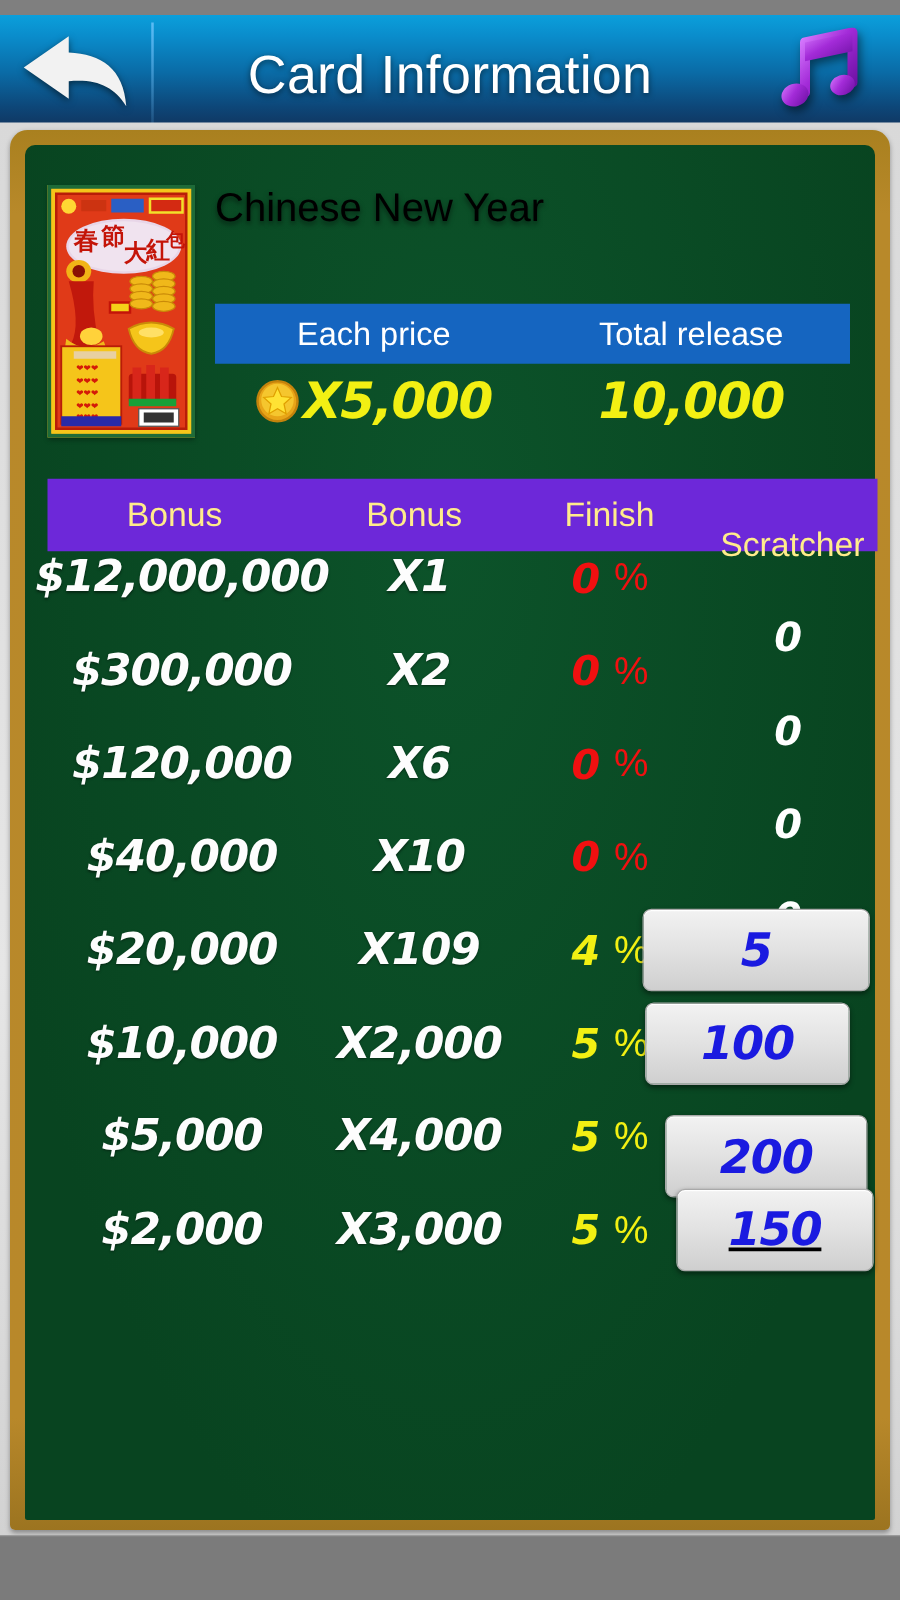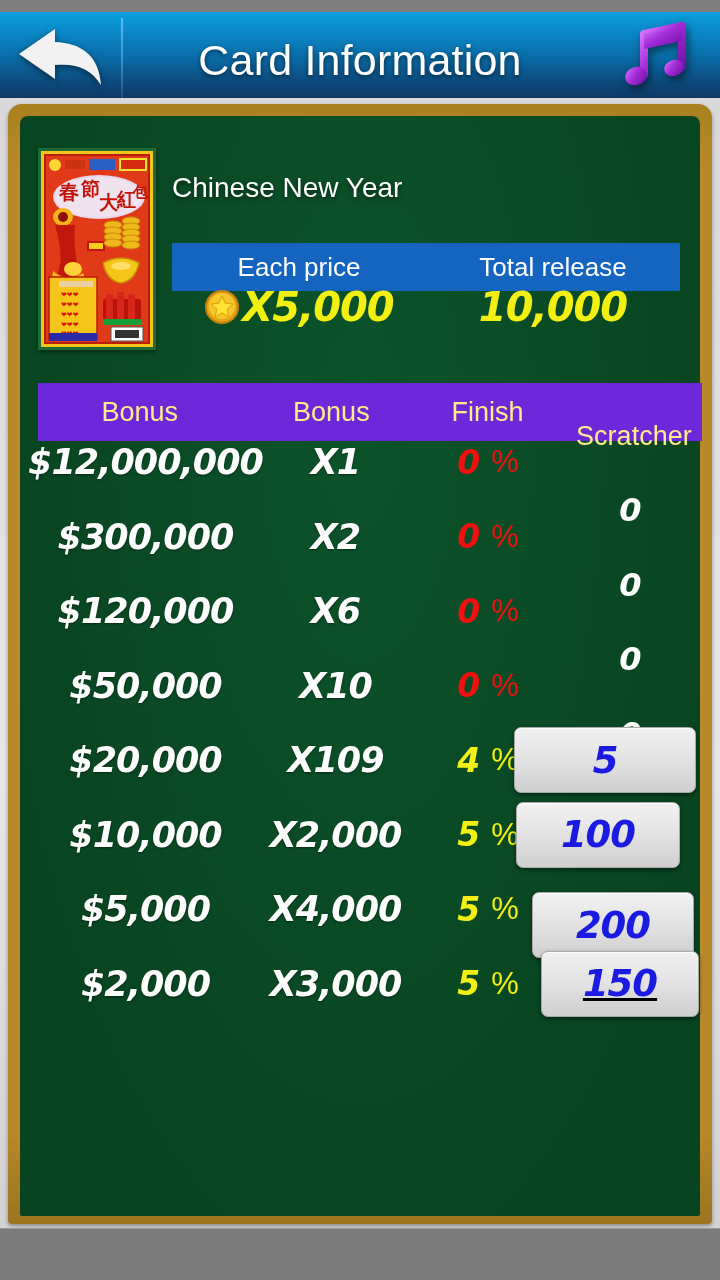--- a/index.html
+++ b/index.html
@@ -65,34 +65,34 @@
   
   .thumb{
     position:absolute; left:38px; top:148px; width:118px; height:202px;
     border:3px solid #1e6b38; background:#f3c218; overflow:hidden;
     box-shadow:0 2px 4px rgba(0,0,0,.4);
   }
   .thumb svg{ display:block; }
 
   
   .card-title{
-    position:absolute; left:172px; top:172px; width:510px; height:52px;
-    color:#ffffff; font-size:28px; white-space:nowrap;
+    position:absolute; left:172px; top:148px; width:510px; height:52px;
+    color:#000000; font-size:32px; white-space:nowrap;
     text-shadow:0 2px 4px rgba(0,0,0,.5);
   }
   .summary-hdr{
     position:absolute; left:172px; top:243px; width:508px; height:48px;
     background:#1565c0; display:flex;
   }
   .summary-hdr > div{
     flex:1; display:flex; align-items:center; justify-content:center;
     color:#fff; font-size:26px; white-space:nowrap;
   }
   .summary-vals{
-    position:absolute; left:172px; top:282px; width:508px; height:50px; display:flex;align-items:center;
+    position:absolute; left:172px; top:296px; width:508px; height:50px; display:flex;align-items:center;
   }
   .sv-cell{ flex:1; display:flex; align-items:center; justify-content:center; gap:2px; }
   .coin{ width:36px; height:36px; flex:0 0 36px; }
   .hand{
     font-family:"DejaVu Sans", sans-serif;
     font-style:italic; font-weight:bold;
     letter-spacing:-1px;
   }
   .yellow-val{ color:#f2f013; font-size:40px; }
 
@@ -302,21 +302,21 @@
         <div class="cell c3 pct-red">
           <span class="hand pct-num">0</span>
           <span class="pct-sym">%</span>
         </div>
         <div class="cell c4">
           <span class="hand scr-plain">0</span>
         </div>
       </div>
       <div class="row">
         <div class="cell c1">
-          <span class="hand amount">$50,000</span>
+          <span class="hand amount">$40,000</span>
         </div>
         <div class="cell c2">
           <span class="hand mult">X10</span>
         </div>
         <div class="cell c3 pct-red">
           <span class="hand pct-num">0</span>
           <span class="pct-sym">%</span>
         </div>
         <div class="cell c4">
           <span class="hand scr-plain">0</span>

